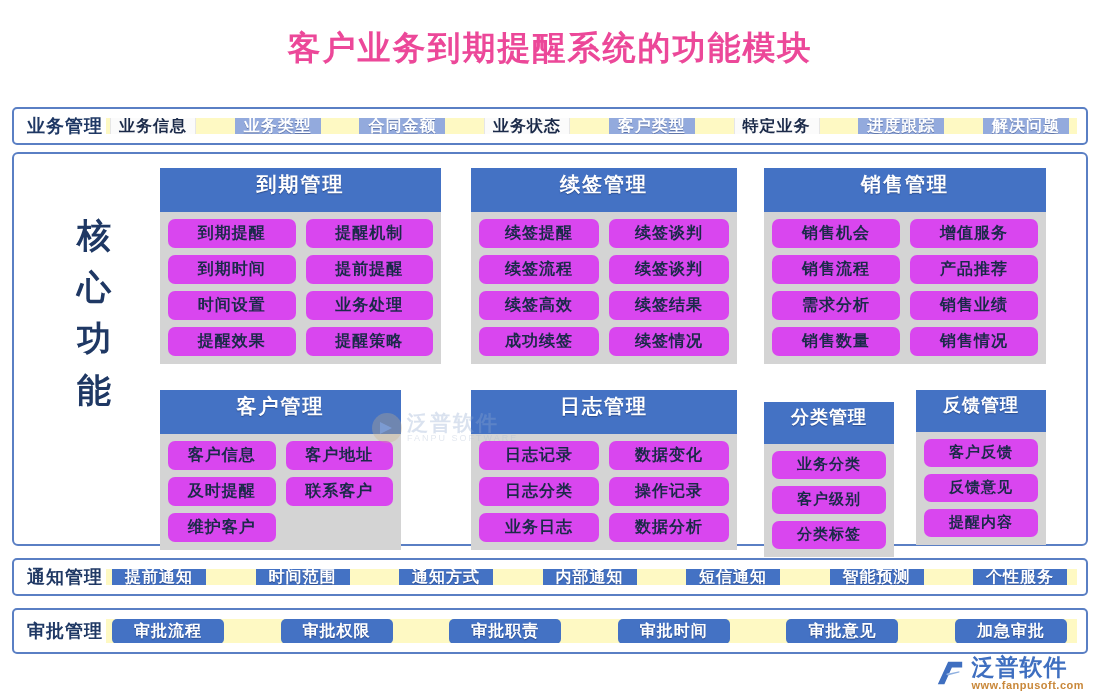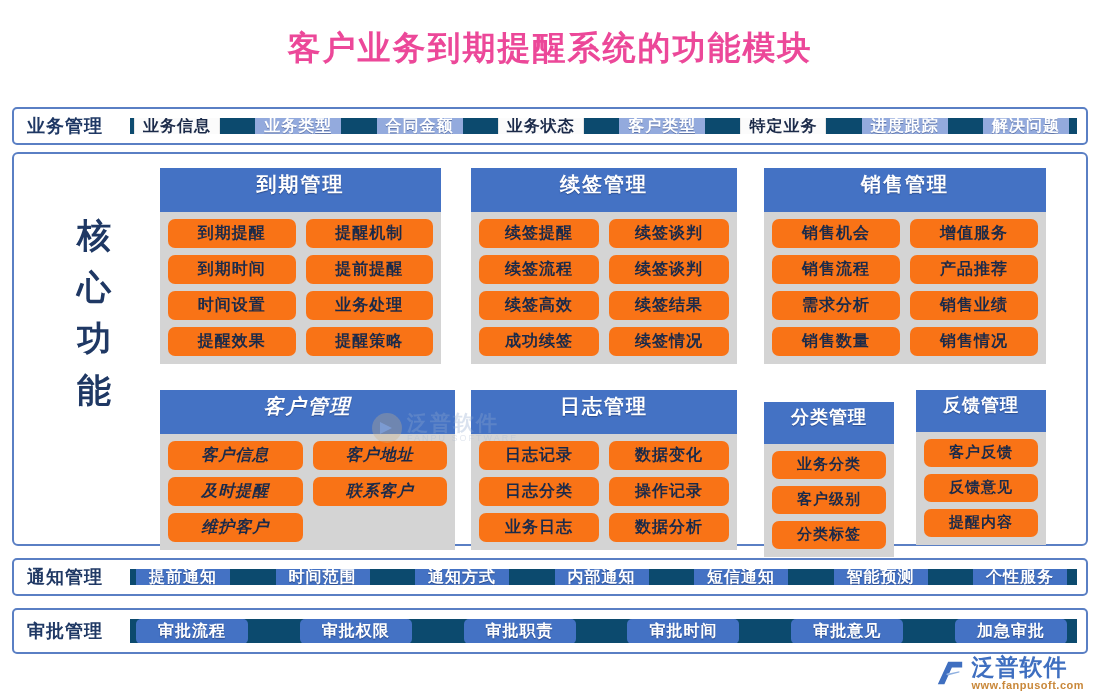--- a/index.html
+++ b/index.html
@@ -47,28 +47,27 @@
     flex: 0 0 auto;
     font-size: 18px;
     font-weight: bold;
     color: #1f3864;
     padding: 0 3px 0 4px;
     white-space: nowrap;
     letter-spacing: 1px;
   }
   .band-track {
     flex: 1 1 auto;
-    background: #0c4a6e;
+    background: #fef9c3;
     display: flex;
     align-items: center;
     height: 100%;
     box-sizing: border-box;
     padding: 0 6px;
     overflow: hidden;
-    margin-left: 24px;
   }
 
   
   #band-business { top: 107px; height: 38px; }
   #band-business .band-track {
     justify-content: space-between;
     padding: 0 8px 0 4px;
   }
   .biz-tag {
     font-size: 16px;
@@ -135,38 +134,38 @@
   .module-body {
     background: #d4d4d4;
     padding: 7px 8px 8px;
     display: grid;
     gap: 7px 10px;
     box-sizing: border-box;
   }
   .module-body.two-col { grid-template-columns: 1fr 1fr; }
   .module-body.one-col { grid-template-columns: 1fr; }
   .chip {
-    background: #f97316;
+    background: #d946ef;
     border-radius: 7px;
     text-align: center;
     font-size: 16px;
     font-weight: bold;
     color: #1b2a49;
     letter-spacing: 1px;
     padding: 6px 2px 7px;
     line-height: 1;
     white-space: nowrap;
   }
 
   
   #module-expiry   { left: 10px;  top: 6px;  width: 281px; }
   #module-renew    { left: 321px; top: 6px;  width: 266px; }
   #module-sales    { left: 614px; top: 6px;  width: 282px; }
   
-  #module-customer { left: 10px;  top: 228px; width: 295px; font-style: italic; }
+  #module-customer { left: 10px;  top: 228px; width: 241px; }
   #module-log      { left: 321px; top: 228px; width: 266px; }
   #module-category { left: 614px; top: 240px; width: 130px; }
   #module-feedback { left: 766px; top: 228px; width: 130px; }
 
   #module-category .module-head,
   #module-feedback .module-head { font-size: 18px; letter-spacing: 1px; }
   #module-category .chip,
   #module-feedback .chip { font-size: 15px; }
 
   

